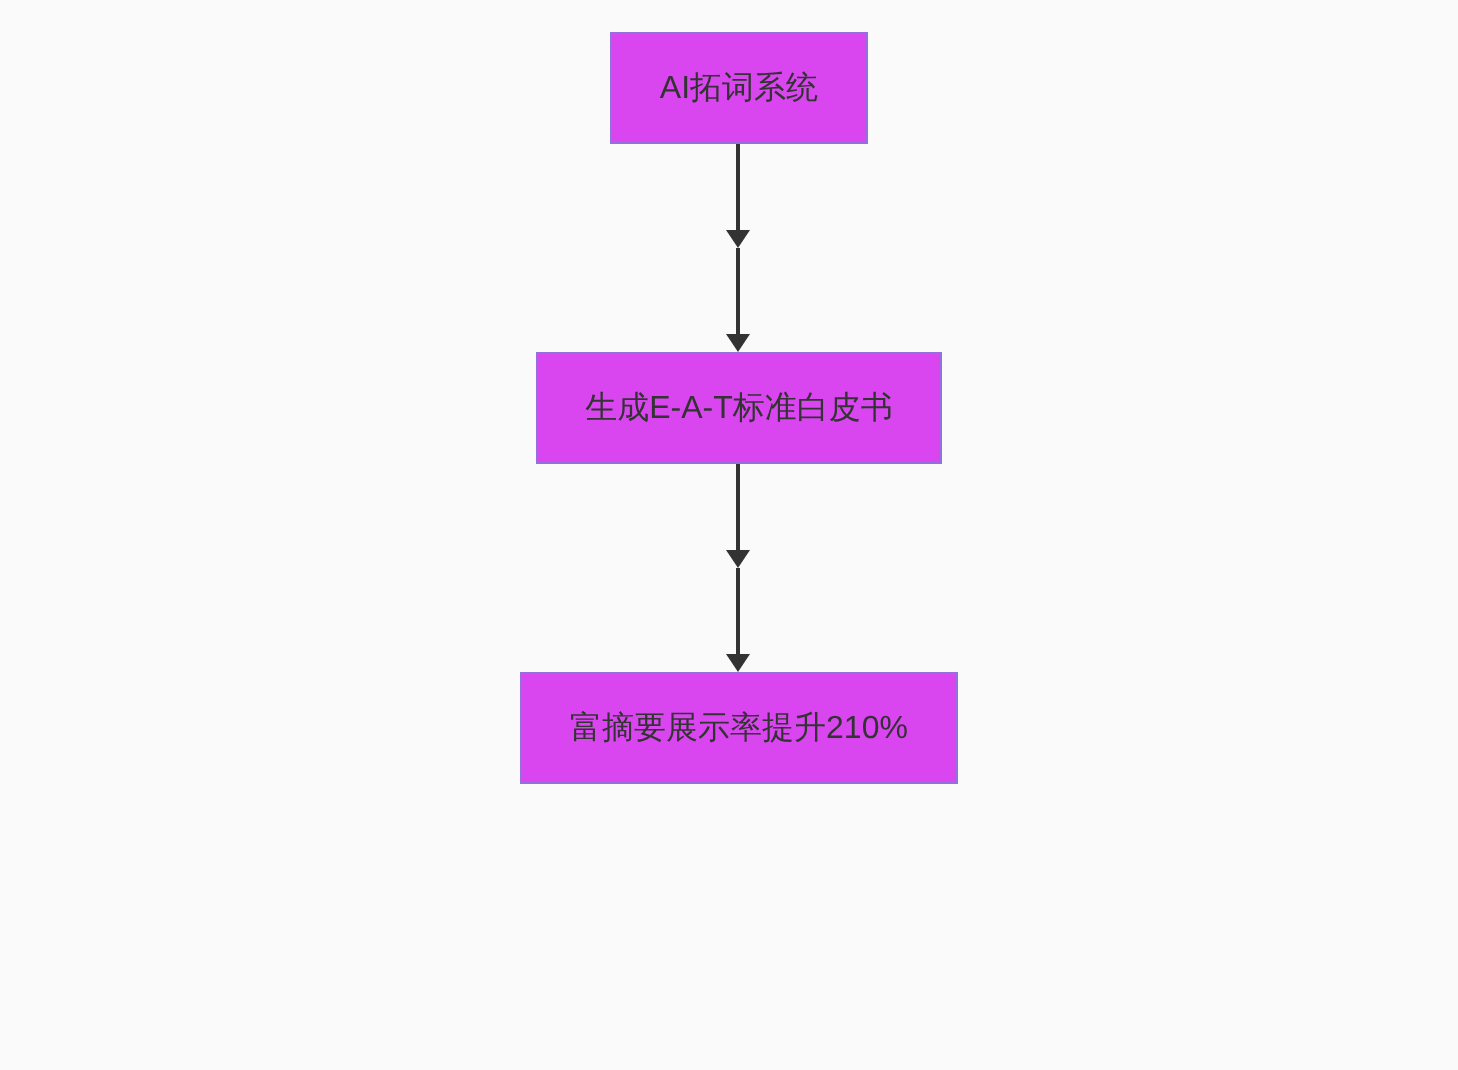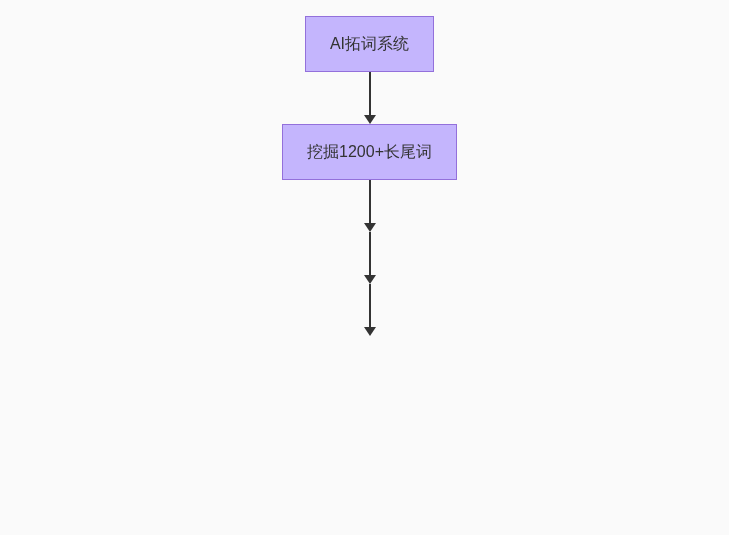--- a/index.html
+++ b/index.html
@@ -25,21 +25,21 @@
   .flow-column {
     display: flex;
     flex-direction: column;
     align-items: center;
     transform: translateX(5px);
   }
   .flow-node {
     box-sizing: border-box;
     height: 56px;
     padding: 0 24px;
-    background: #c4b5fd;
+    background: #d946ef;
     border: 1px solid #9370DB;
     display: flex;
     align-items: center;
     justify-content: center;
     font-size: 16px;
     color: #333333;
     white-space: nowrap;
   }
   .connector {
     height: 52px;
@@ -68,36 +68,39 @@
 
     <div class="flow-node">
       <span>AI拓词系统</span>
     </div>
 
     <div class="connector">
       <div class="line"></div>
       <div class="arrowhead"></div>
     </div>
 
+
+    <div class="connector">
+      <div class="line"></div>
+      <div class="arrowhead"></div>
+    </div>
+
     <div class="flow-node">
-      <span>挖掘1200+长尾词</span>
+      <span>生成E-A-T标准白皮书</span>
     </div>
 
     <div class="connector">
       <div class="line"></div>
       <div class="arrowhead"></div>
     </div>
 
 
     <div class="connector">
       <div class="line"></div>
       <div class="arrowhead"></div>
     </div>
 
-
-    <div class="connector">
-      <div class="line"></div>
-      <div class="arrowhead"></div>
+    <div class="flow-node">
+      <span>富摘要展示率提升210%</span>
     </div>
-
 
   </div>
 </div>
 
 </body></html>

